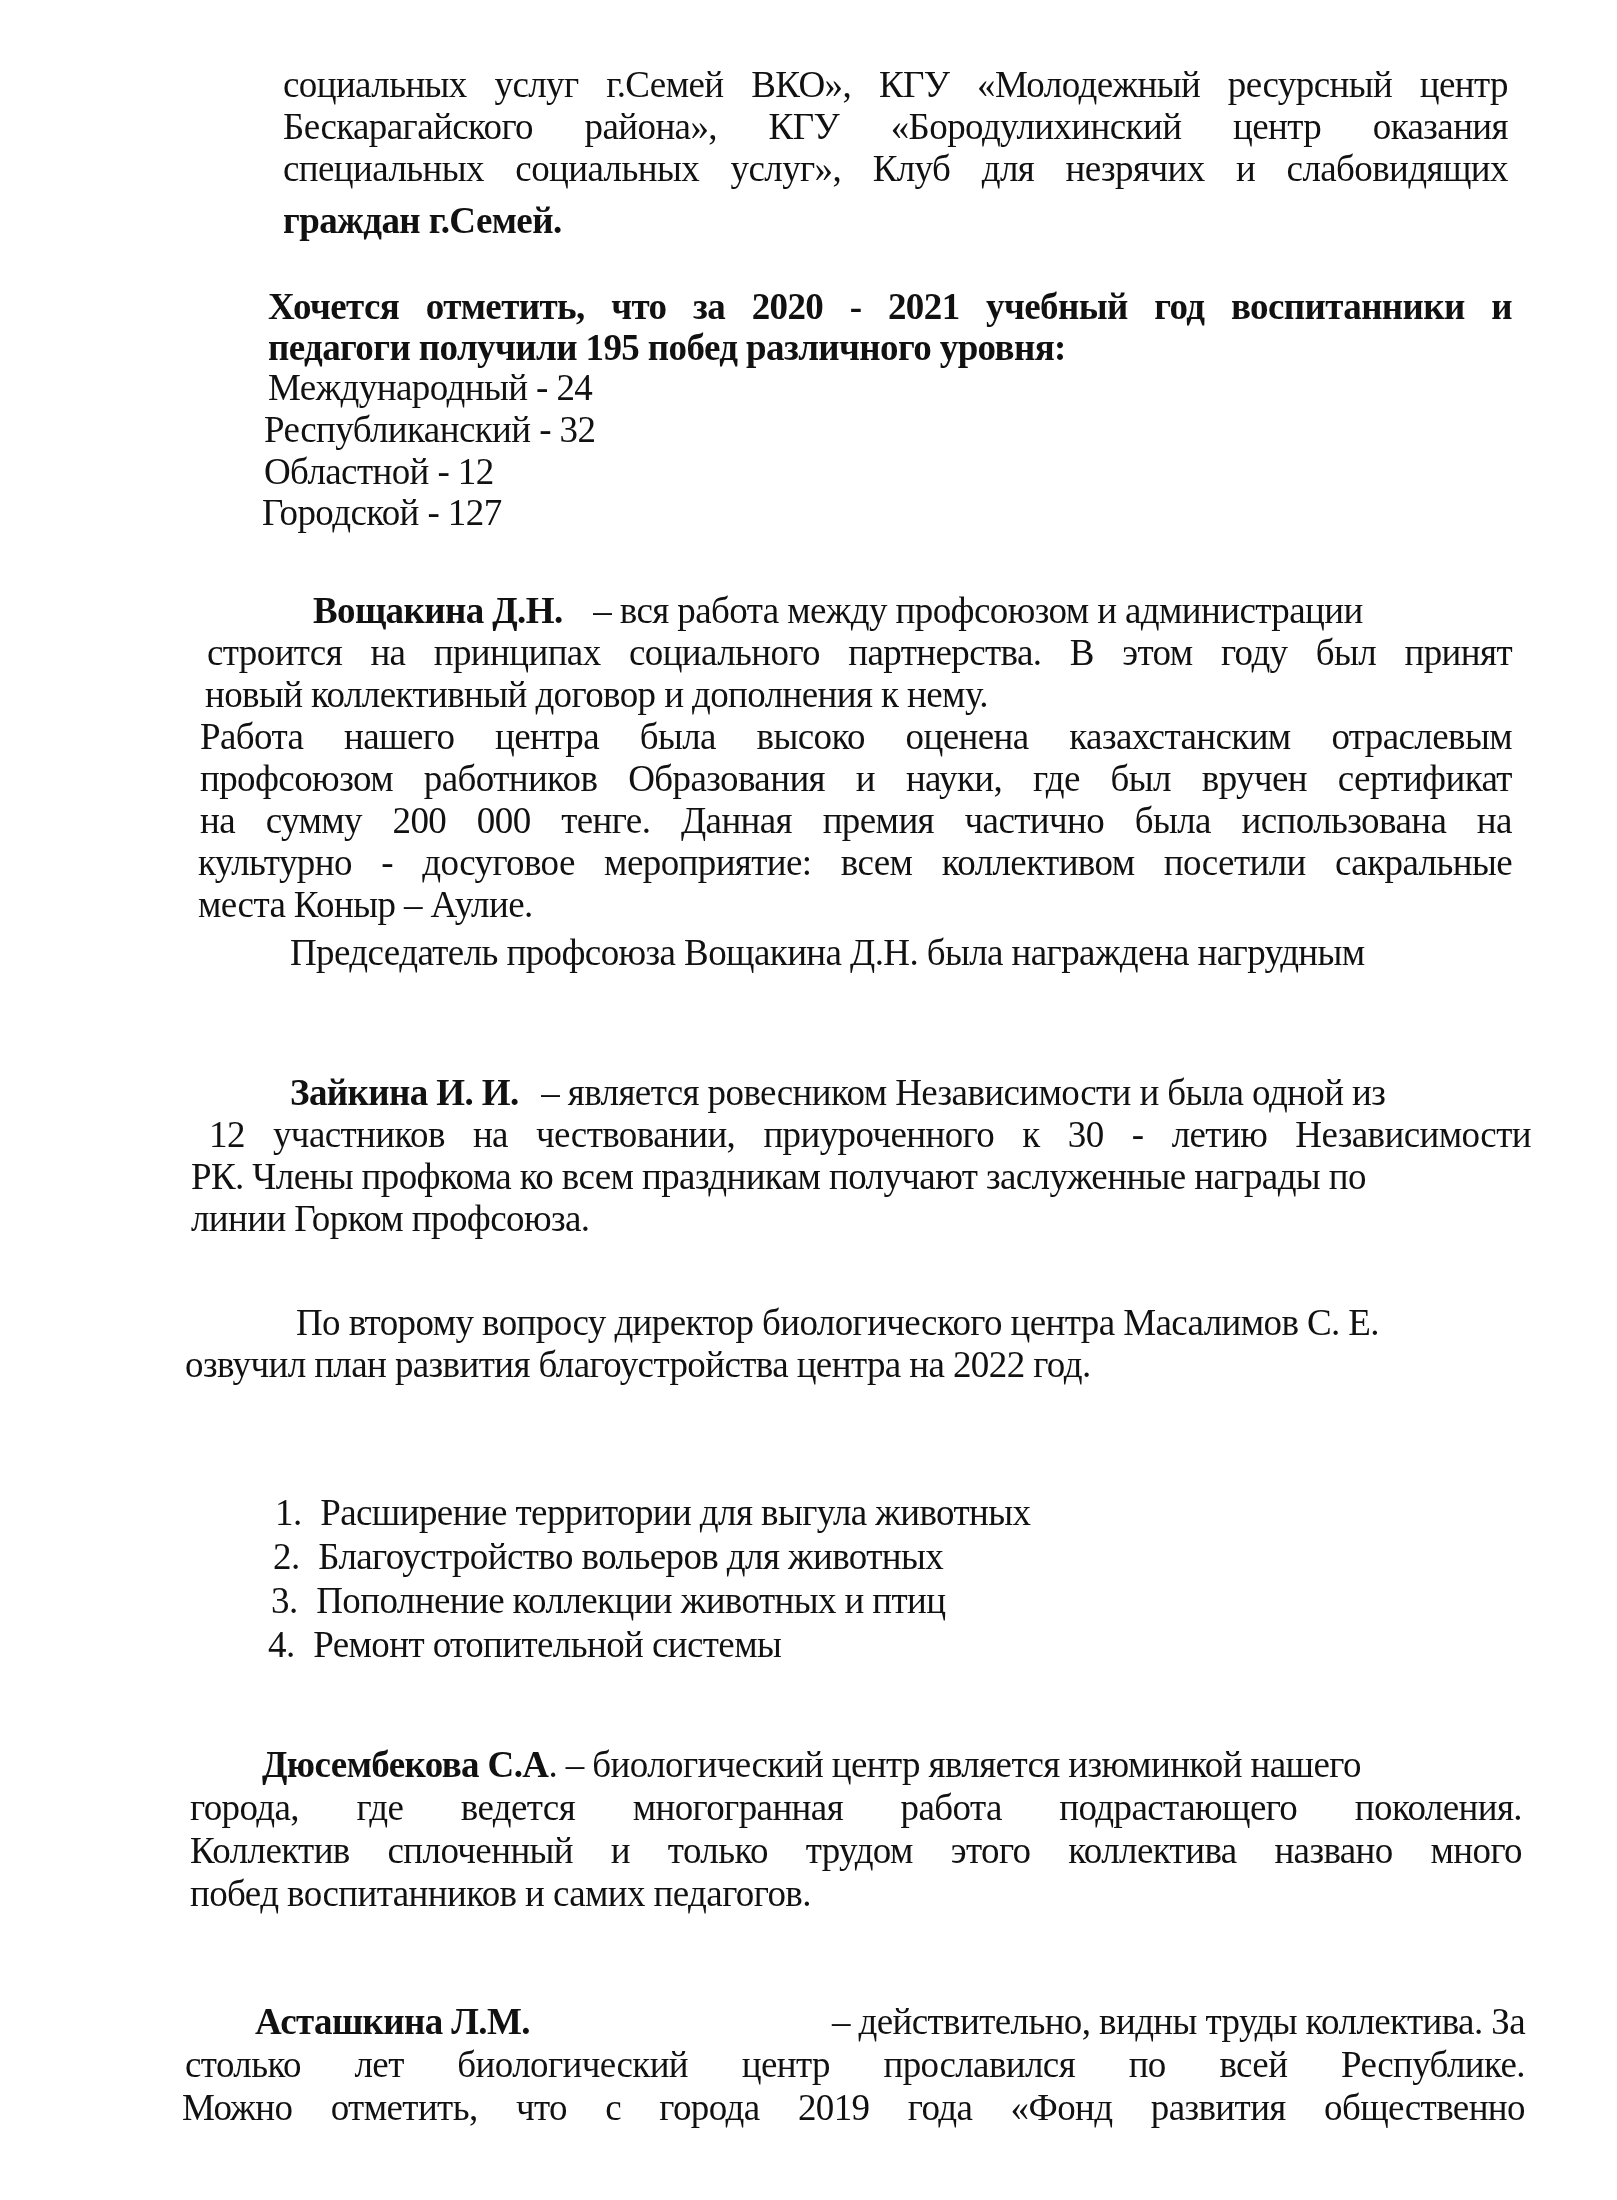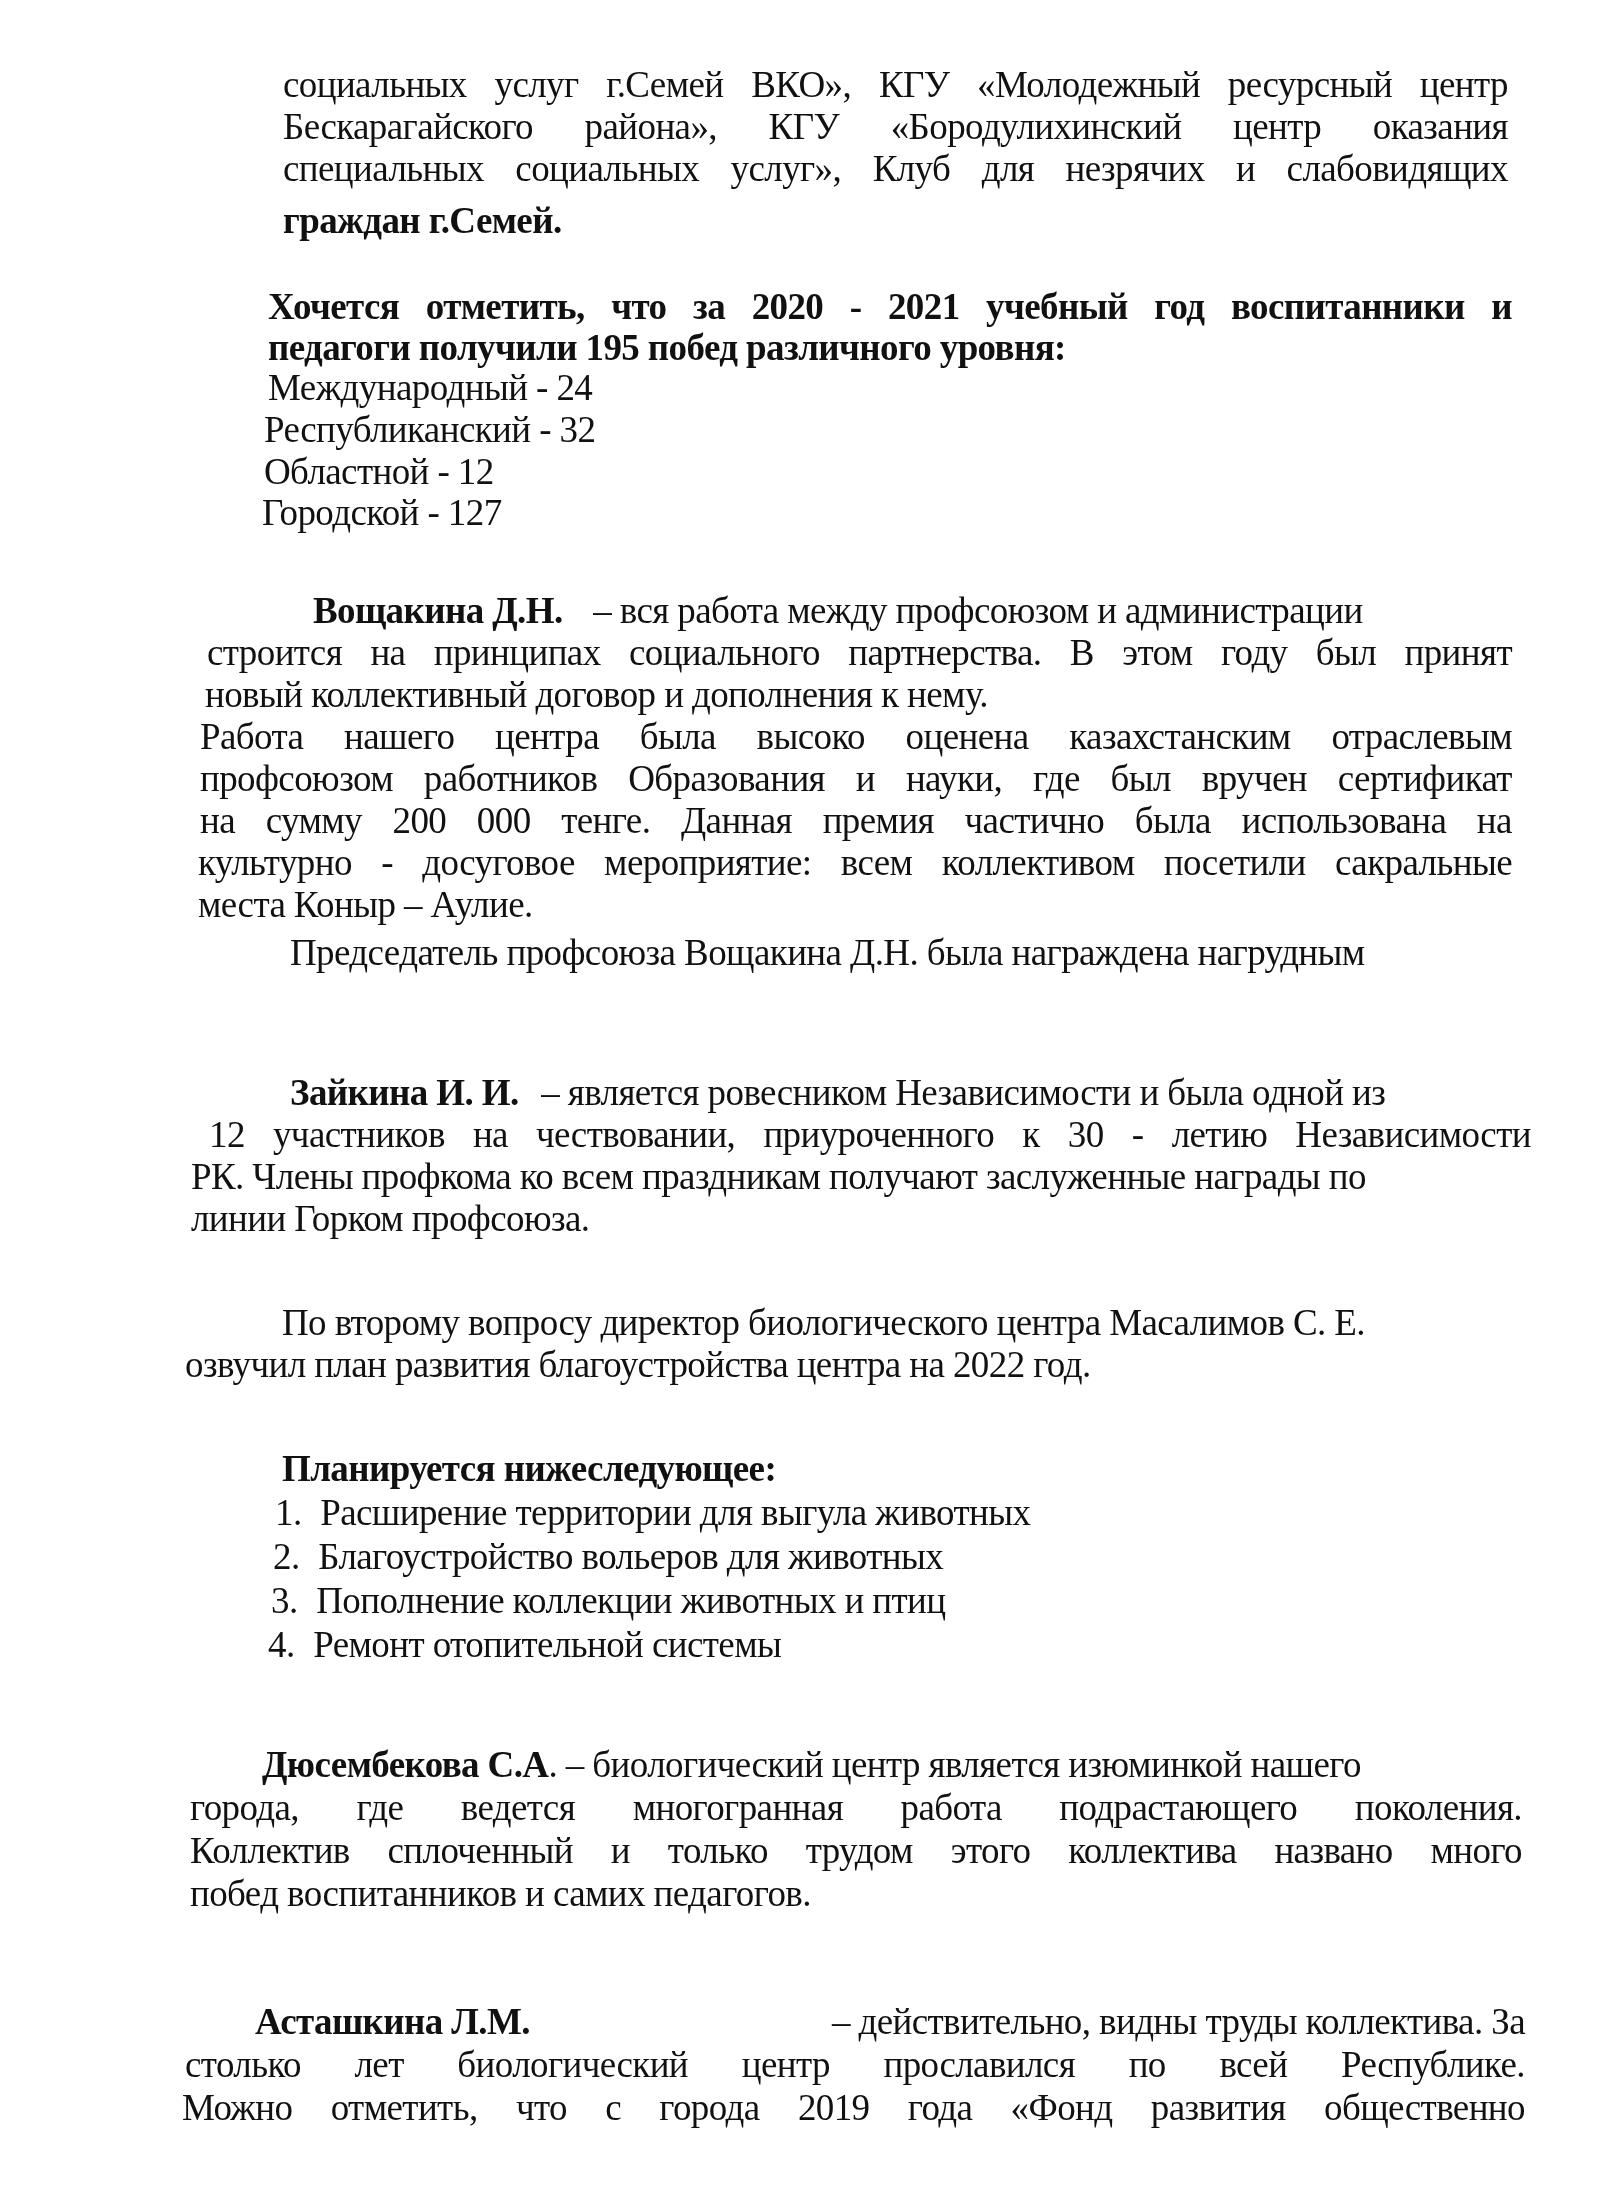--- a/index.html
+++ b/index.html
@@ -152,24 +152,23 @@
       <span>приуроченного</span>
       <span>к</span>
       <span>30</span>
       <span>-</span>
       <span>летию</span>
       <span>Независимости</span>
     </div>
   <div class="line" style="left:191px; top:1132px;">РК. Члены профкома ко всем праздникам получают заслуженные награды по</div>
   <div class="line" style="left:191px; top:1174px;text-align:right;">линии Горком профсоюза.</div>
 
-  <div class="line" style="left:282px; top:1278px;">По второму вопросу директор биологического центра Масалимов С. Е.</div>
+  <div class="line" style="left:296px; top:1278px;">По второму вопросу директор биологического центра Масалимов С. Е.</div>
   <div class="line" style="left:185px; top:1320px;">озвучил план развития благоустройства центра на 2022 год.</div>
 
-  <div class="line b" style="left:282px; top:1424px;">Планируется нижеследующее:</div>
   <div class="line" style="left:275px; top:1468px;">
     <span>1.</span>
     <span style="margin-left:10px;">Расширение территории для выгула животных</span>
   </div>
   <div class="line" style="left:273px; top:1512px;">
     <span>2.</span>
     <span style="margin-left:10px;">Благоустройство вольеров для животных</span>
   </div>
   <div class="line" style="left:271px; top:1556px;">
     <span>3.</span>

